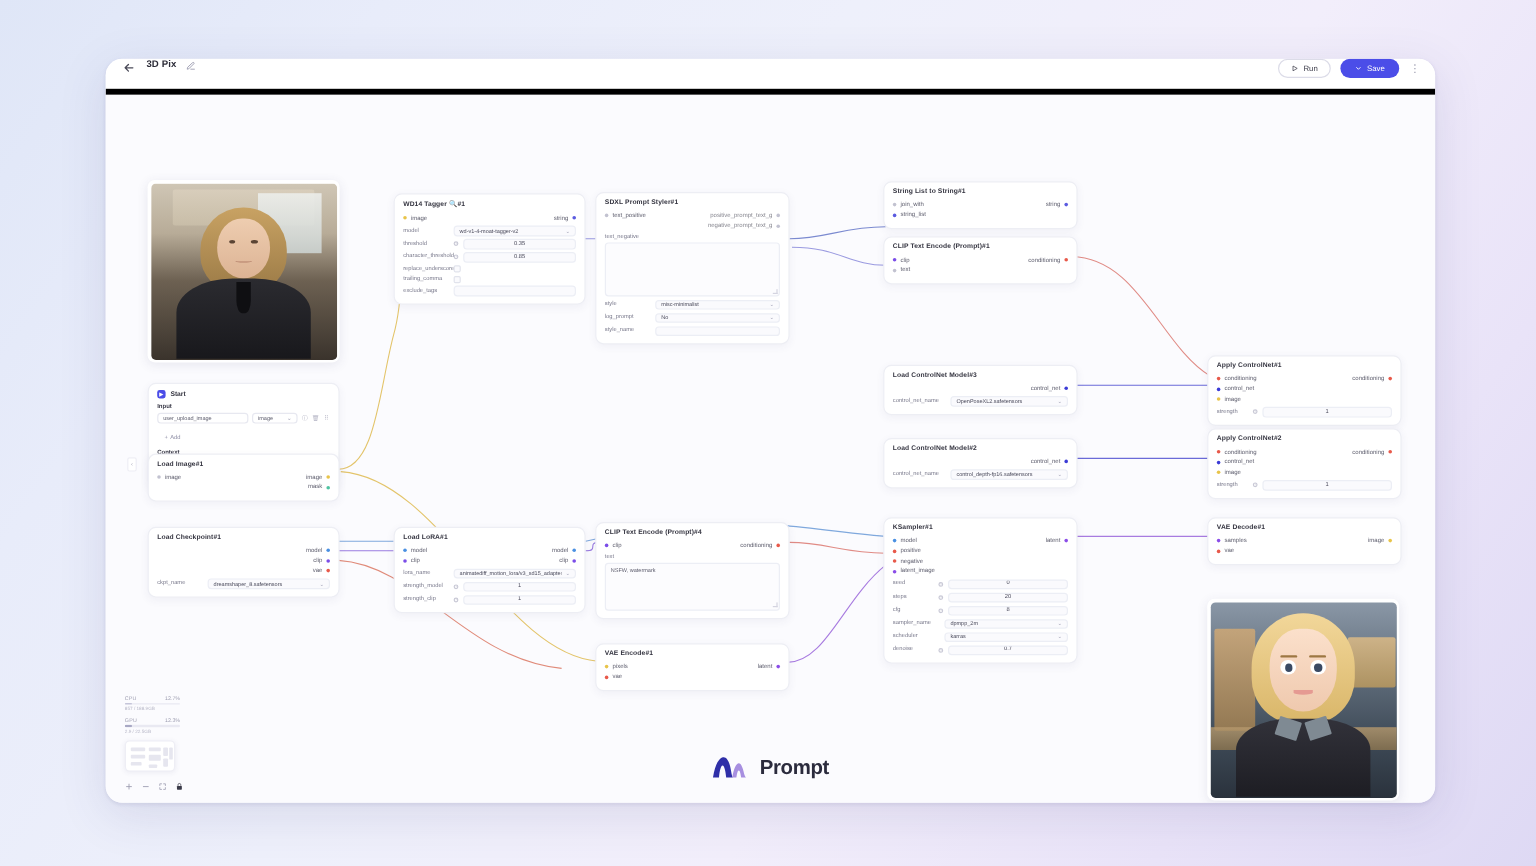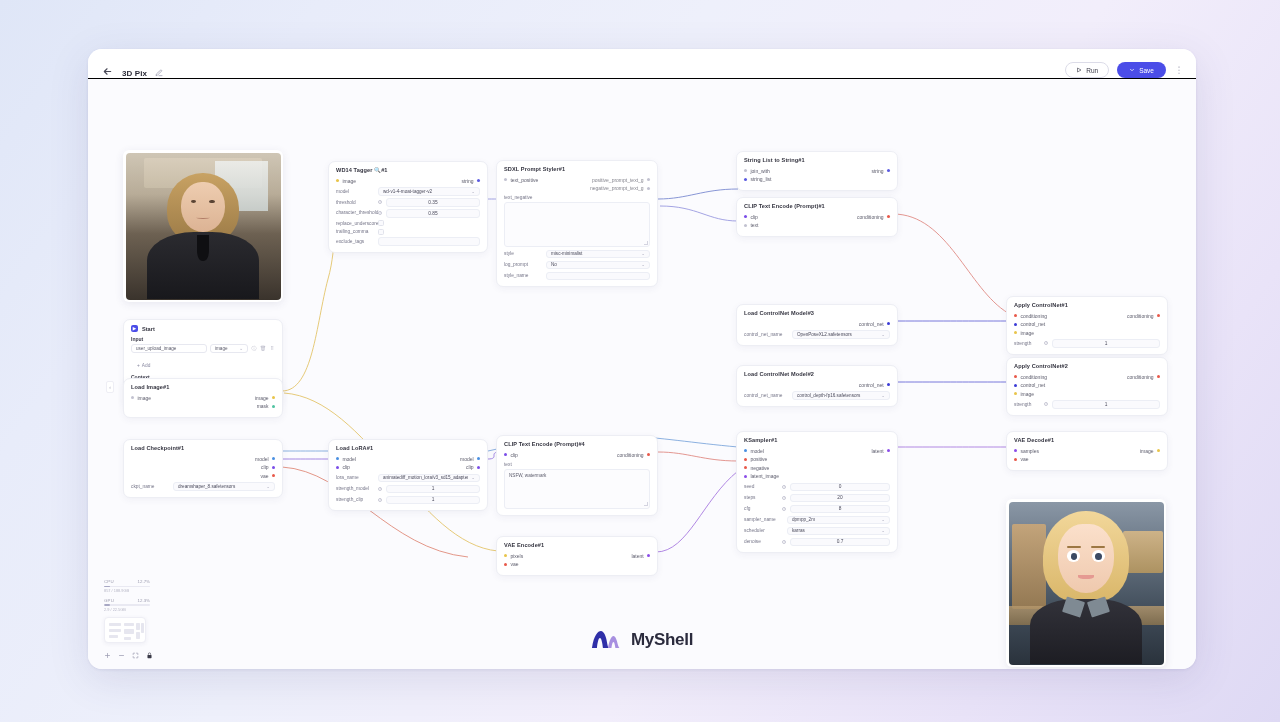--- a/index.html
+++ b/index.html
@@ -20,23 +20,23 @@
     background: #fbfbfe;
     border-radius: 14px;
     box-shadow: 0 10px 40px rgba(60,60,120,.13), 0 1px 3px rgba(60,60,120,.09);
     overflow: hidden;
   }
   
   .topbar {
     position: absolute; left: 0; top: 0;
     width: 100%; height: 30px;
     background: #ffffff;
-    display: flex; align-items: flex-end;
+    display: flex; align-items: flex-start;
     padding: 0 12px;
-    border-bottom: 1px solid #000000;
+    border-bottom: 5px solid #000000;
   }
   .back-icon {
     width: 14px; height: 14px; flex: 0 0 auto;
     display: flex; align-items: center; justify-content: center;
     color: #4a4a58; cursor: pointer;
   }
   .doc-title {
     font-size: 8px; color: #2c2c38; font-weight: 600;
     margin-left: 8px; letter-spacing: .1px;
   }
@@ -891,17 +891,17 @@
             <path d="M8 10V7a4 4 0 0 1 8 0v3" fill="none" stroke="currentColor" stroke-width="2"></path>
           </svg>
       </span>
     </div>
 
     <div class="brand">
       <svg width="32" height="22" viewBox="0 0 64 40">
         <path d="M2 36 C6 10, 14 2, 20 2 C26 2, 30 12, 32 24 C33 30, 34 34, 35 36 L24 36 C23 26, 21 16, 18 16 C15 16, 13 26, 12 36 Z" fill="#2f2fa8"></path>
         <path d="M34 36 C37 20, 41 12, 45 12 C49 12, 52 20, 54 30 C55 33, 56 35, 57 36 L49 36 C48 30, 47 24, 45 24 C43 24, 42 30, 41 36 Z" fill="#a78fe0"></path>
       </svg>
-      <span class="brand-name">MyShell</span>
+      <span class="brand-name">Prompt</span>
     </div>
 
   </div>
 </div>
 
 </body></html>

